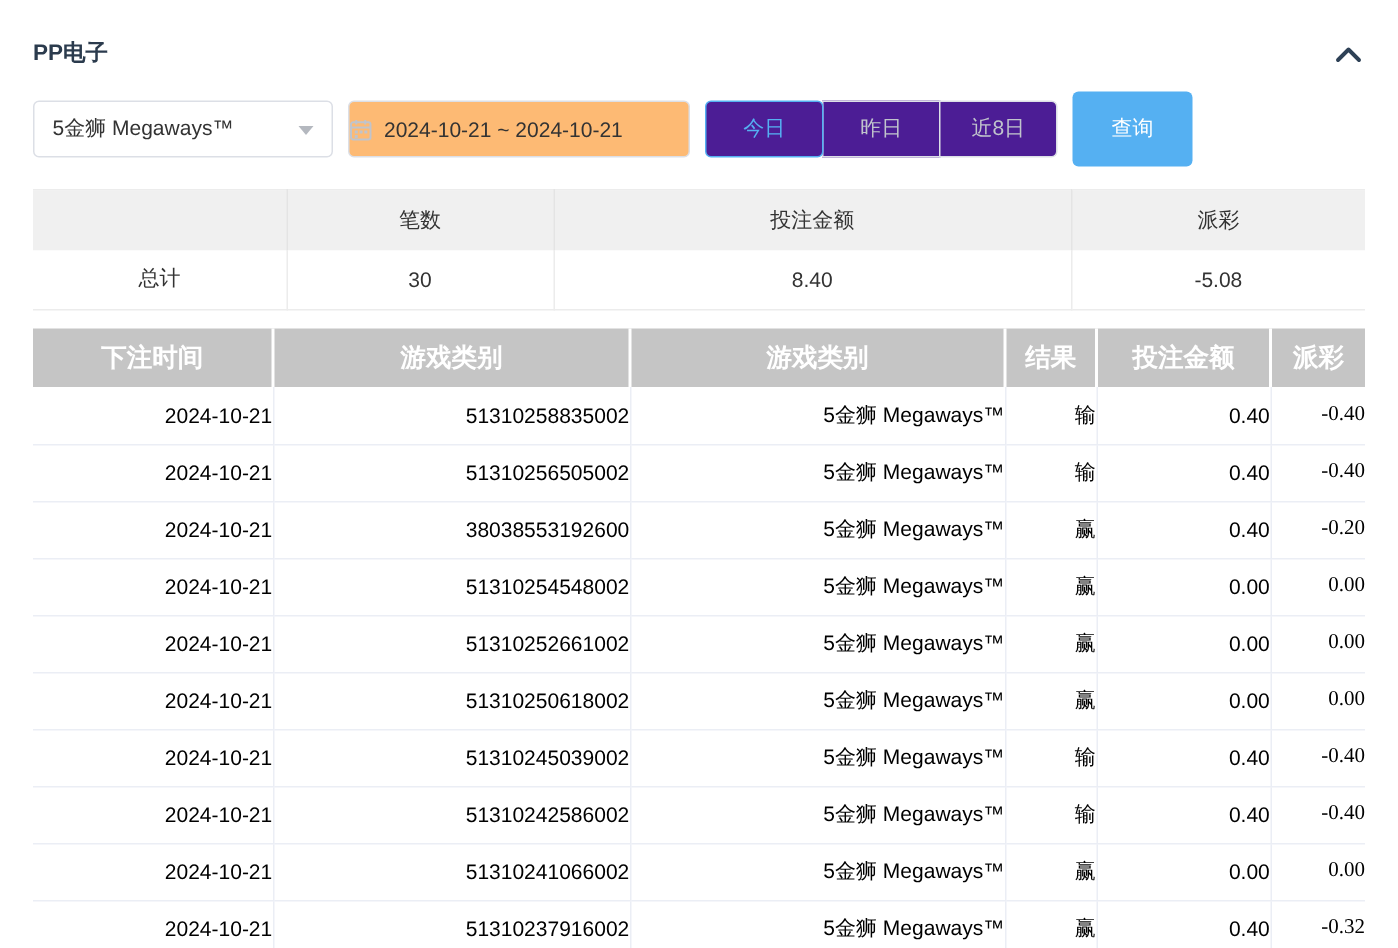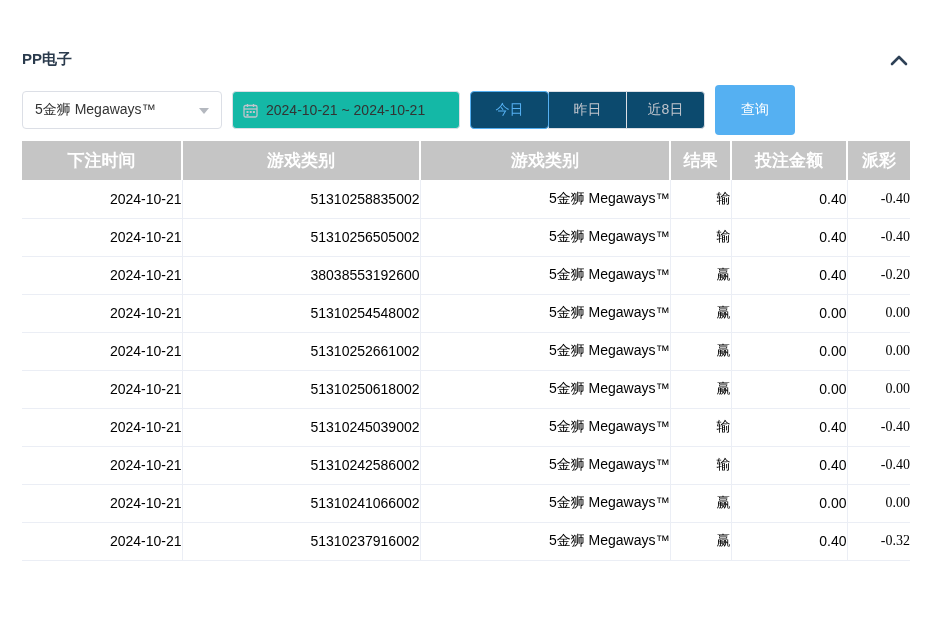--- a/index.html
+++ b/index.html
@@ -1,38 +1,38 @@
 <!DOCTYPE html>
 <html><head>
 <meta charset="utf-8">
 <style>
   * { box-sizing: border-box; margin: 0; padding: 0; }
   html,body { width: 932px; height: 632px; background: #fff; overflow: hidden;
     font-family: "Liberation Sans", "DejaVu Sans", sans-serif; }
   .page { position: relative; width: 932px; height: 632px; padding: 0 22px; }
 
   
-  .panel-head { display: flex; justify-content: space-between; align-items: center; padding-top: 2px; margin-top: 48px; }
+  .panel-head { display: flex; justify-content: space-between; align-items: center; padding-top: 26px; }
   .panel-title { font-size: 15px; font-weight: bold; color: #2b3b4d; }
   .collapse-btn { cursor: pointer; display: flex; align-items: center; padding: 2px; }
 
   
   .filters { display: flex; align-items: center; margin-top: 22px; height: 38px; }
   .select-box { position: relative; width: 200px; height: 38px; border: 1px solid #dcdfe6;
     border-radius: 4px; display: flex; align-items: center; padding: 0 30px 0 12px;
     font-size: 14px; color: #333; cursor: pointer; background: #fff; }
   .select-caret { position: absolute; right: 12px; top: 16px; width: 0; height: 0;
     border-left: 5px solid transparent; border-right: 5px solid transparent;
     border-top: 6px solid #b4b8bf; }
   .date-box { margin-left: 10px; width: 228px; height: 38px; border: 1px solid #dcdfe6;
-    border-radius: 4px; display: flex; align-items: center; padding: 0 10px; background: #14b8a6;
+    border-radius: 4px; display: flex; align-items: center; padding: 0 0; background: #fdba74;
     font-size: 14px; color: #333; cursor: pointer; }
   .date-box .cal { margin-right: 8px; display: flex; }
   .btn-group { display: flex; margin-left: 10px; }
-  .seg-btn { width: 79px; height: 38px; background: #0c4a6e; border: 1px solid #dcdfe6;
+  .seg-btn { width: 79px; height: 38px; background: #4c1d95; border: 1px solid #dcdfe6;
     font-size: 14px; color: #c0c4cc; cursor: pointer; margin-left: -1px;
     font-family: inherit; }
   .seg-btn:first-child { margin-left: 0; border-radius: 4px 0 0 4px; }
   .seg-btn:last-child { border-radius: 0 4px 4px 0; }
   .seg-btn.active { border-color: #55b0f2; color: #55b0f2; position: relative; z-index: 2;
     border-radius: 4px; }
   .query-btn { margin-left: 10px; width: 80px; height: 50px; background: #55b0f2;
     color: #fff; border: none; border-radius: 4px; font-size: 14px; cursor: pointer;
     font-family: inherit; }
 
@@ -94,20 +94,44 @@
 
     <div class="btn-group">
       <button class="seg-btn active">今日</button>
       <button class="seg-btn">昨日</button>
       <button class="seg-btn">近8日</button>
     </div>
 
     <button class="query-btn">查询</button>
   </div>
 
+  <table class="summary-table">
+    <colgroup>
+        <col style="width:169px">
+        <col style="width:178px">
+        <col style="width:345px">
+        <col style="width:196px">
+      </colgroup>
+    <thead>
+      <tr>
+        <th></th>
+        <th>笔数</th>
+        <th>投注金额</th>
+        <th>派彩</th>
+      </tr>
+    </thead>
+    <tbody>
+      <tr>
+        <td>总计</td>
+        <td>30</td>
+        <td>8.40</td>
+        <td class="neg">-5.08</td>
+      </tr>
+    </tbody>
+  </table>
 
   <table class="bet-table">
     <colgroup>
         <col style="width:160px">
         <col style="width:238px">
         <col style="width:250px">
         <col style="width:61px">
         <col style="width:116px">
         <col style="width:63px">
       </colgroup>

